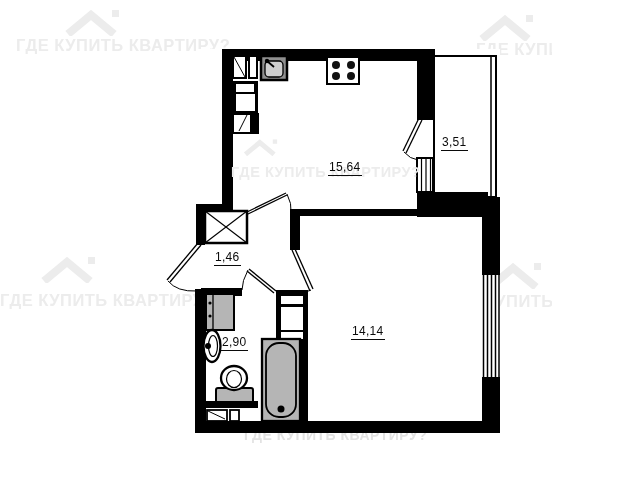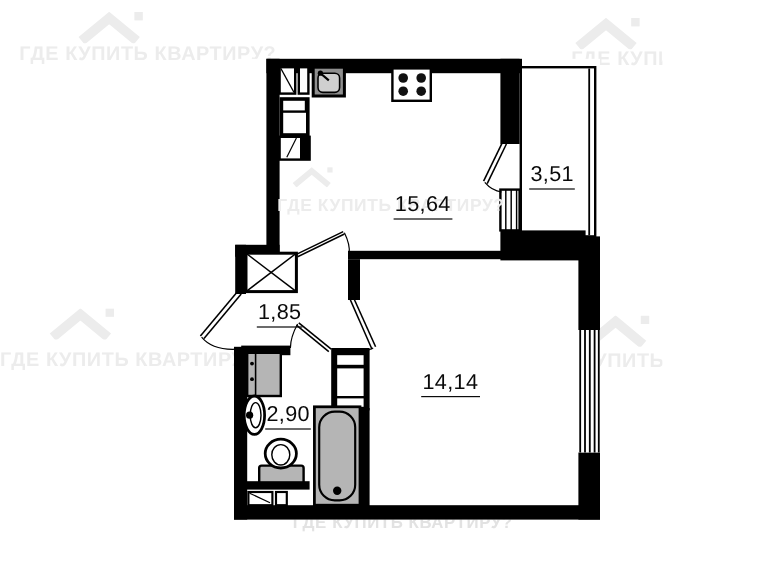--- a/index.html
+++ b/index.html
@@ -11,21 +11,21 @@
   .wm-text{
     position:absolute;white-space:nowrap;color:#ececec;font-weight:700;
     font-size:16.5px;letter-spacing:.5px;z-index:0;
   }
   .wm-text.small{font-size:14.5px;}
   .wm-text.tiny{font-size:14px;color:#e2e2e2;}
   .wm-icon{position:absolute;color:#ececec;z-index:0;}
   .plan-svg{position:absolute;left:0;top:0;z-index:1;}
   .over-plan{z-index:2;}
   .room-label{
-    position:absolute;z-index:3;color:#0a0a0a;font-size:18px;letter-spacing:.3px;
+    position:absolute;z-index:3;color:#0a0a0a;font-size:12px;letter-spacing:.3px;
     border-bottom:1.5px solid #0a0a0a;padding:0 1px 1px 1px;white-space:nowrap;
   }
 </style>
 </head>
 <body>
 
 <div class="canvas">
 
   <svg class="wm-icon" style="left:64px;top:10px" width="58" height="26" viewBox="0 0 58 26">
     <path d="M4 24 L27 5 L50 24" fill="none" stroke="currentColor" stroke-width="8"></path>
@@ -199,17 +199,17 @@
   </svg>
 
   <svg class="wm-icon over-plan" style="left:243px;top:139px" width="36" height="17" viewBox="0 0 58 26">
     <path d="M4 24 L27 5 L50 24" fill="none" stroke="currentColor" stroke-width="8"></path>
     <rect x="48" y="0" width="7" height="7" fill="currentColor"></rect>
   </svg>
   <span class="wm-text small over-plan" style="left:231px;top:164px">ГДЕ КУПИТЬ КВАРТИРУ?</span>
 
   <span class="room-label" style="left:328px;top:160px">15,64</span>
   <span class="room-label" style="left:441px;top:135px">3,51</span>
-  <span class="room-label" style="left:214px;top:250px">1,85</span>
+  <span class="room-label" style="left:214px;top:250px">1,46</span>
   <span class="room-label" style="left:221px;top:335px">2,90</span>
-  <span class="room-label" style="left:351px;top:308px">14,14</span>
+  <span class="room-label" style="left:351px;top:324px">14,14</span>
 
 </div>
 
 </body></html>

